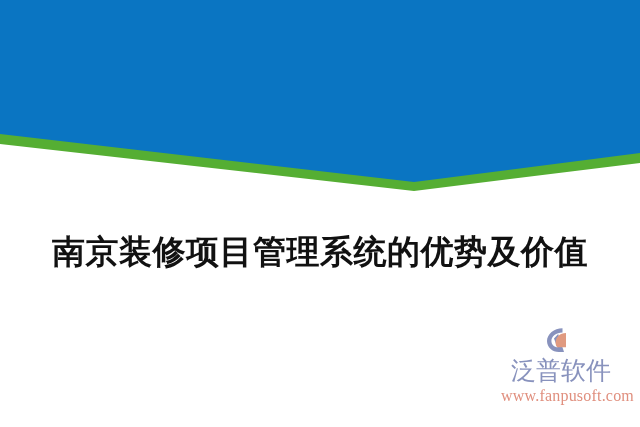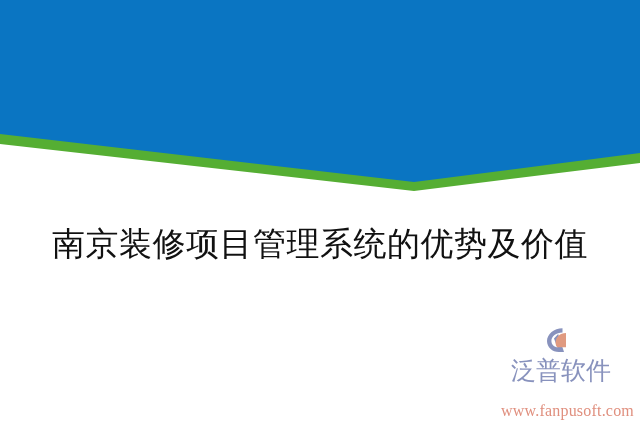--- a/index.html
+++ b/index.html
@@ -38,25 +38,25 @@
   
   .title-block {
     position: absolute;
     left: 0;
     top: 222px;
     width: 640px;
     text-align: center;
   }
   .slide-title {
     display: inline-block;
-    margin: 0;
+    margin: 8px;
     font-family: "Liberation Serif", "DejaVu Serif", serif;
     font-size: 33px;
     line-height: 44px;
-    font-weight: 400;
+    font-weight: 700;
     color: #111111;
     letter-spacing: 0.5px;
     white-space: nowrap;
   }
 
   
   .logo-lockup {
     position: absolute;
     right: 6px;
     bottom: 14px;
@@ -84,21 +84,21 @@
   .logo-wordmark {
     font-family: "Liberation Sans", "DejaVu Sans", sans-serif;
     font-size: 25px;
     line-height: 30px;
     font-weight: 400;
     color: #8892bd;
     letter-spacing: 0px;
     white-space: nowrap;
   }
   .logo-url {
-    margin-top: 16px;
+    margin-top: 1px;
     text-align: right;
     font-family: "Liberation Serif", "DejaVu Serif", serif;
     font-size: 16px;
     line-height: 19px;
     font-weight: 400;
     color: #e08f7e;
     letter-spacing: 0.2px;
     white-space: nowrap;
   }
 </style>

